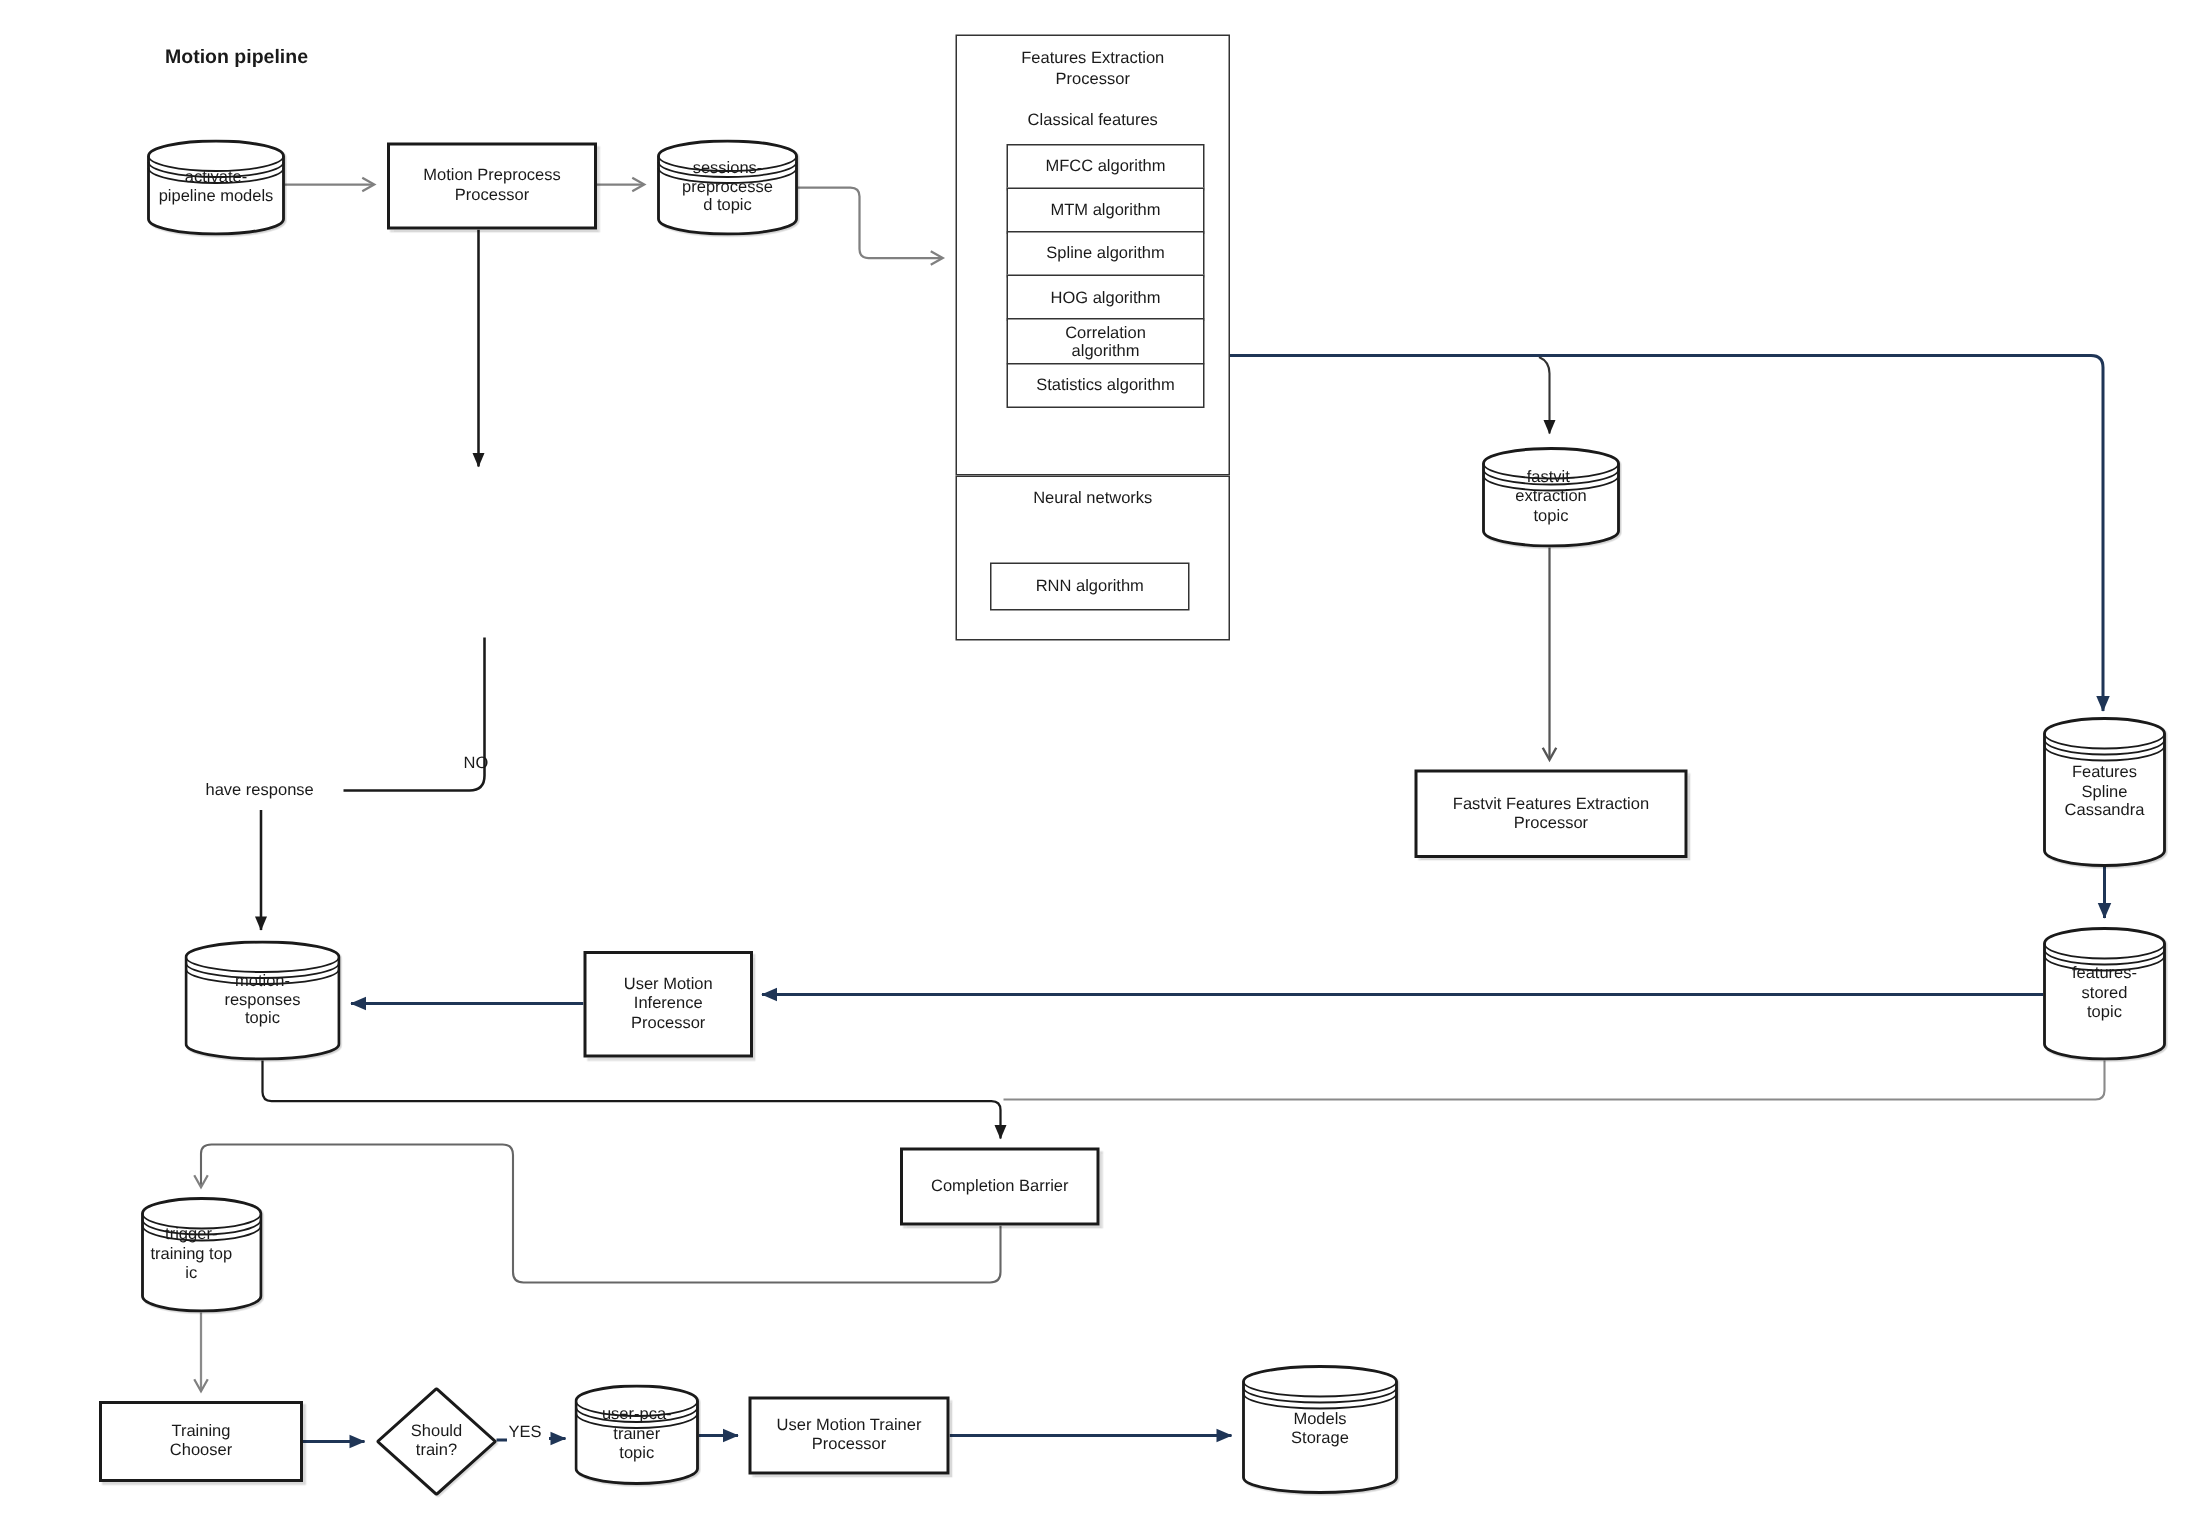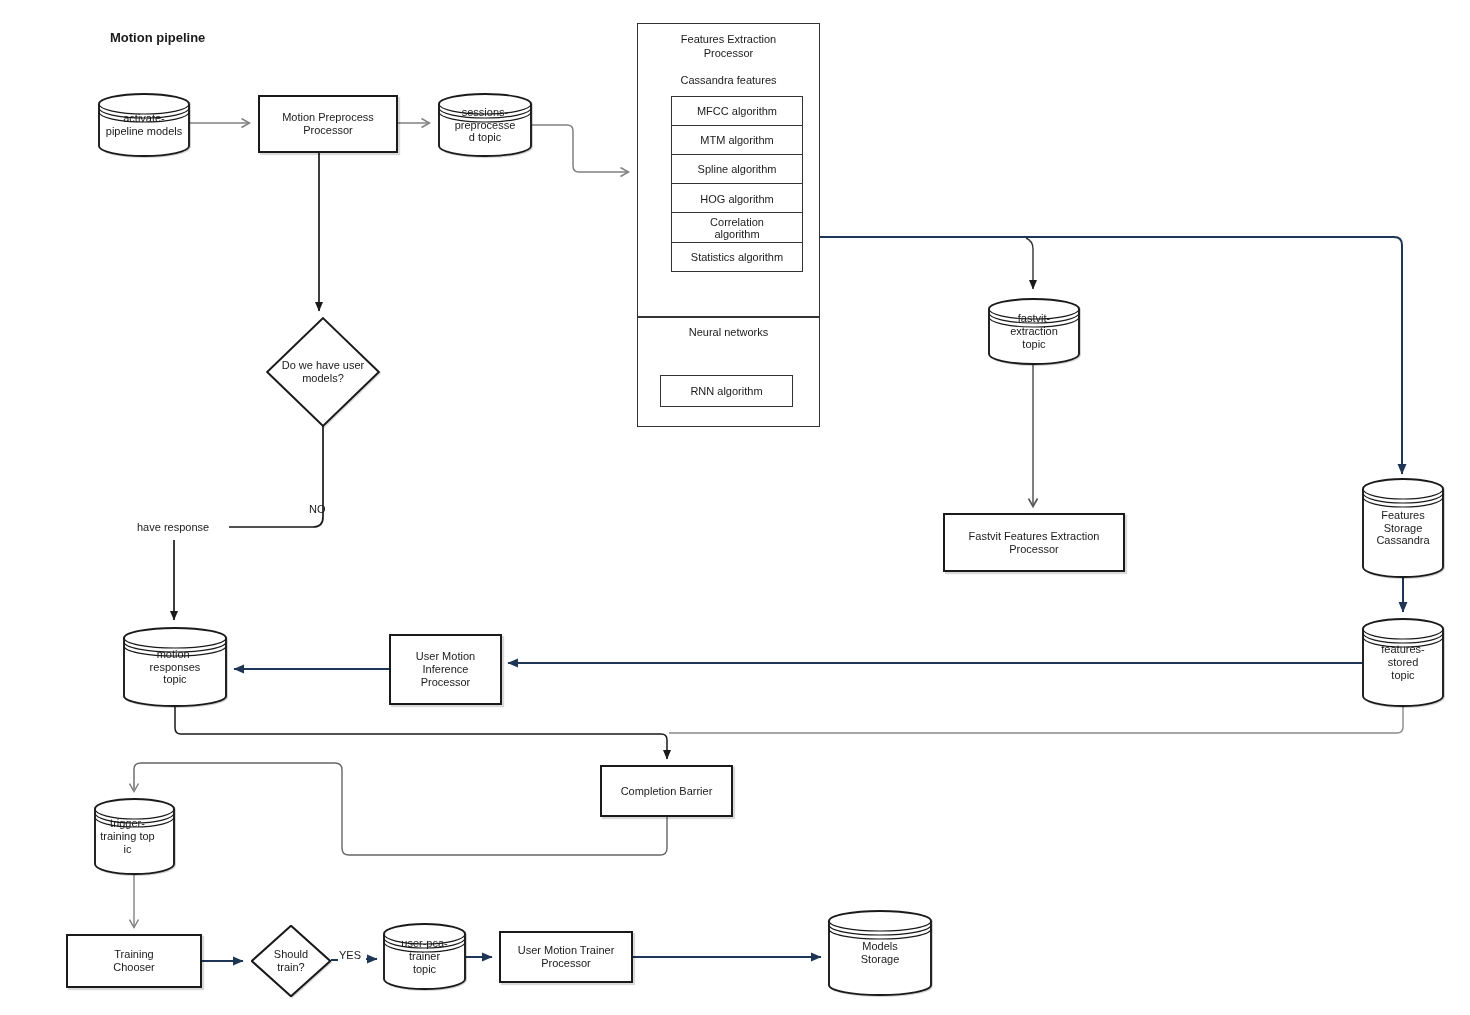--- a/index.html
+++ b/index.html
@@ -113,44 +113,37 @@
         <path class="cylarc" d="M1,19 A46,10 0 0 0 93,19"></path>
       </svg>
     <span class="lbl">sessions-
 preprocesse
 d topic</span>
   </div>
 
   <div class="node thinrect" style="left:637px; top:23px; width:183px; height:294px; background:#fff;">
     <div class="boxtitle" style="top:9px;">Features Extraction
 Processor</div>
-    <div class="boxtitle" style="top:50px;">Cassandra features</div>
+    <div class="boxtitle" style="top:50px;">Classical features</div>
     <div class="algocol">
       <div class="algorow">MFCC algorithm</div>
       <div class="algorow">MTM algorithm</div>
       <div class="algorow">Spline algorithm</div>
       <div class="algorow">HOG algorithm</div>
       <div class="algorow">Correlation
 algorithm</div>
       <div class="algorow">Statistics algorithm</div>
     </div>
   </div>
 
   <div class="node thinrect" style="left:637px; top:317px; width:183px; height:110px; background:#fff;">
     <div class="boxtitle" style="top:8px;">Neural networks</div>
     <div class="rnnbox">RNN algorithm</div>
   </div>
 
-  <div class="node diamond" style="left:266px; top:317px; width:114px; height:110px;">
-    <svg class="shape" viewBox="0 0 100 100" preserveAspectRatio="none">
-      <polygon points="50,1 99,50 50,99 1,50" vector-effect="non-scaling-stroke"></polygon>
-    </svg>
-    <span class="lbl">Do we have user
-models?</span>
-  </div>
 
   <div class="node cyl" style="left:988px; top:298px; width:92px; height:67px;">
       <svg width="92" height="67" class="shape">
         <path class="cylbody" d="M1,11 A45,10 0 0 1 91,11 L91,56 A45,10 0 0 1 1,56 Z"></path>
         <path class="cylarc" d="M1,11 A45,10 0 0 0 91,11"></path>
         <path class="cylarc" d="M1,15 A45,10 0 0 0 91,15"></path>
         <path class="cylarc" d="M1,19 A45,10 0 0 0 91,19"></path>
       </svg>
     <span class="lbl">fastvit-
 extraction
@@ -163,21 +156,21 @@
   </div>
 
   <div class="node cyl" style="left:1362px; top:478px; width:82px; height:100px;">
       <svg width="82" height="100" class="shape">
         <path class="cylbody" d="M1,11 A40,10 0 0 1 81,11 L81,89 A40,10 0 0 1 1,89 Z"></path>
         <path class="cylarc" d="M1,11 A40,10 0 0 0 81,11"></path>
         <path class="cylarc" d="M1,15 A40,10 0 0 0 81,15"></path>
         <path class="cylarc" d="M1,19 A40,10 0 0 0 81,19"></path>
       </svg>
     <span class="lbl">Features
-Storage
+Spline
 Cassandra</span>
   </div>
 
   <div class="node cyl" style="left:1362px; top:618px; width:82px; height:89px;">
       <svg width="82" height="89" class="shape">
         <path class="cylbody" d="M1,11 A40,10 0 0 1 81,11 L81,78 A40,10 0 0 1 1,78 Z"></path>
         <path class="cylarc" d="M1,11 A40,10 0 0 0 81,11"></path>
         <path class="cylarc" d="M1,15 A40,10 0 0 0 81,15"></path>
         <path class="cylarc" d="M1,19 A40,10 0 0 0 81,19"></path>
       </svg>

